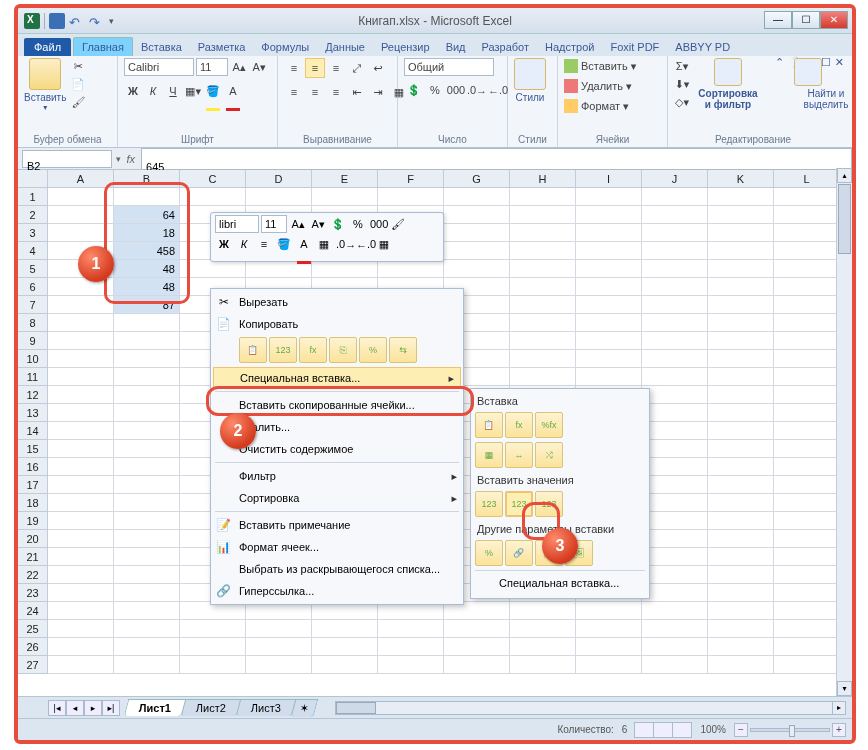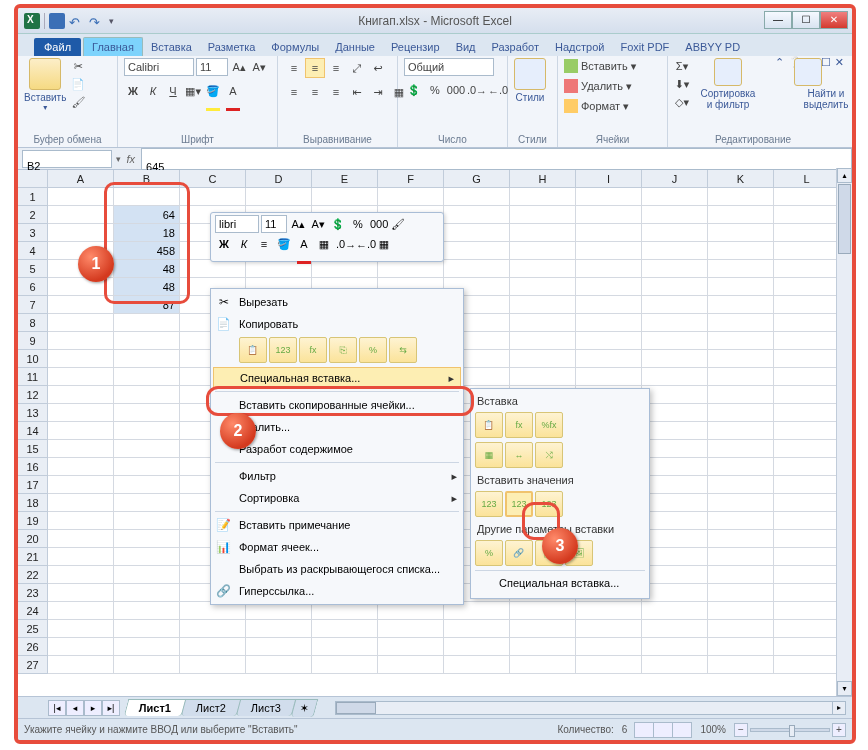--- a/index.html
+++ b/index.html
@@ -18,21 +18,21 @@
 .qat .sep{width:1px;height:16px;background:#aab;}
 .title-text { position: absolute; left: 50%; transform: translateX(-50%); font-size: 12px; color: #555; }
 .winbtns { position: absolute; right: 4px; top: 3px; display: flex; gap: 0; }
 .winbtn { width: 28px; height: 18px; border: 1px solid #8aa; background: linear-gradient(#f5f9ff,#d8e3f0); font-size: 10px; text-align: center; line-height: 15px; position:relative; }
 .winbtn.close { background: linear-gradient(#f08080,#d43a2f); color: #fff; }
 .winbtn.min::before{content:"—";}
 .winbtn.max::before{content:"☐";}
 .winbtn.close::before{content:"✕";}
 
 
-.ribbontabs { height: 22px; background: #dce6f1; display: flex; align-items: flex-end; padding-left: 16px; font-size: 11px; color: #3b5998; }
+.ribbontabs { height: 22px; background: #dce6f1; display: flex; align-items: flex-end; padding-left: 6px; font-size: 11px; color: #3b5998; }
 .filetab { background: #1e5aa8; color: #fff; padding: 3px 10px; border-radius: 2px 2px 0 0; margin-right: 2px; }
 .rtab { padding: 3px 8px; cursor: pointer; }
 .rtab.active { background: #7dd3fc; border: 1px solid #9bb; border-bottom: none; border-radius: 2px 2px 0 0; color:#3b5998; font-weight:normal;}
 .ribbon { height: 92px; background: #f2f5fa; border-bottom: 1px solid #b6c4d6; display: flex; font-size: 11px; color:#444; }
 .rgroup { border-right: 1px solid #ccd6e3; padding: 2px 6px 0 6px; display: flex; flex-direction: column; justify-content: space-between; position:relative; }
 .rgroup .label { font-size: 10px; color: #6a7a90; text-align: center; padding-bottom: 2px; }
 .rgroup .body { flex:1; display:flex; gap:4px; align-items:flex-start; }
 .bigbtn { text-align:center; font-size:10px; color:#3b5998; }
 .bigbtn .icn { width:32px; height:32px; margin:0 auto 2px; background:#f9e7b4; border:1px solid #d6b968; border-radius:3px; position:relative;}
 .bigbtn.paste .icn{ background:linear-gradient(#fceec8,#f6da83);}
@@ -267,21 +267,21 @@
 
     <div class="rgroup" style="width:170px;border-right:none;">
       <div class="body">
         <div style="display:flex;flex-direction:column;gap:2px;margin-right:4px;">
           <span class="smallico">Σ▾</span>
           <span class="smallico">⬇▾</span>
           <span class="smallico">◇▾</span>
         </div>
         <div class="bigbtn">
           <div class="icn" style="background:#e6eefc;width:28px;height:28px;"></div>
-          <div class="wraplink" style="width:60px;white-space:normal;">Сортировка и фильтр</div>
+          <div class="wraplink" style="width:60px;white-space:normal;font-weight:bold;">Сортировка и фильтр</div>
         </div>
         <div class="bigbtn">
           <div class="icn" style="background:#e6eefc;width:28px;height:28px;"></div>
           <div class="wraplink" style="width:56px;white-space:normal;margin-left:36px;">Найти и выделить</div>
         </div>
       </div>
       <div class="label">Редактирование</div>
     </div>
   </div>
 
@@ -764,21 +764,21 @@
         <span class="arrow">▸</span>
       </div>
     <div class="sep"></div>
     <div class="mi">
         <span>Вставить скопированные ячейки...</span>
       </div>
     <div class="mi">
         <span>Удалить...</span>
       </div>
     <div class="mi">
-        <span>Разработ содержимое</span>
+        <span>Очистить содержимое</span>
       </div>
     <div class="sep"></div>
     <div class="mi">
         <span>Фильтр</span>
         <span class="arrow">▸</span>
       </div>
     <div class="mi">
         <span>Сортировка</span>
         <span class="arrow">▸</span>
       </div>
@@ -854,21 +854,20 @@
     <div class="stab inactive"><span>Лист3</span></div>
     <div class="stab inactive" style="padding:2px 6px;"><span>✶</span></div>
     <div class="hscroll">
       <div class="abtn" style="left:-1px;">◂</div>
       <div class="thumb"></div>
       <div class="abtn" style="right:-1px;">▸</div>
     </div>
   </div>
 
   <div class="statusbar">
-    <span>Укажите ячейку и нажмите ВВОД или выберите "Вставить"</span>
     <div class="right">
       <span>Количество:</span>
       <span>6</span>
       <div class="viewbtns">
         <div class="vb"></div>
         <div class="vb"></div>
         <div class="vb"></div>
       </div>
       <span>100%</span>
       <div class="zoom">

